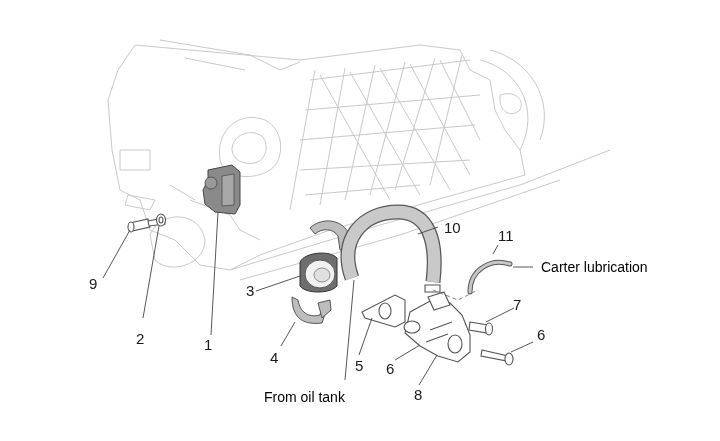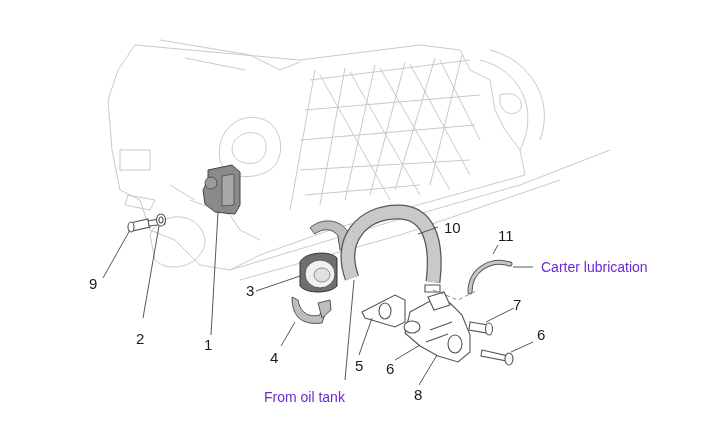--- a/index.html
+++ b/index.html
@@ -1,19 +1,19 @@
 <!DOCTYPE html>
 <html><head>
 <meta charset="utf-8">
 <style>
   html, body { margin: 0; padding: 0; background: #ffffff; }
   body { width: 720px; height: 441px; overflow: hidden; position: relative; font-family: "Liberation Sans", sans-serif; }
   #diagram { position: absolute; left: 0; top: 0; width: 720px; height: 441px; }
   .callout { position: absolute; font-size: 15px; color: #1a1a1a; line-height: 1; white-space: nowrap; }
-  .note { position: absolute; font-size: 14px; color: #6d28d9; line-height: 1; white-space: nowrap; }
+  .note { position: absolute; font-size: 14px; color: #000000; line-height: 1; white-space: nowrap; }
   .ghost { fill: none; stroke: #c9c9c9; stroke-width: 1; }
   .part { fill: #ffffff; stroke: #555; stroke-width: 1.1; }
   .dark { fill: #8a8a8a; stroke: #444; stroke-width: 1; }
   .grey { fill: #bdbdbd; stroke: #555; stroke-width: 1; }
   .leader { stroke: #444; stroke-width: 0.9; fill: none; }
   .dash { stroke: #777; stroke-width: 0.9; fill: none; stroke-dasharray: 4 3; }
 </style>
 </head>
 <body>
 

